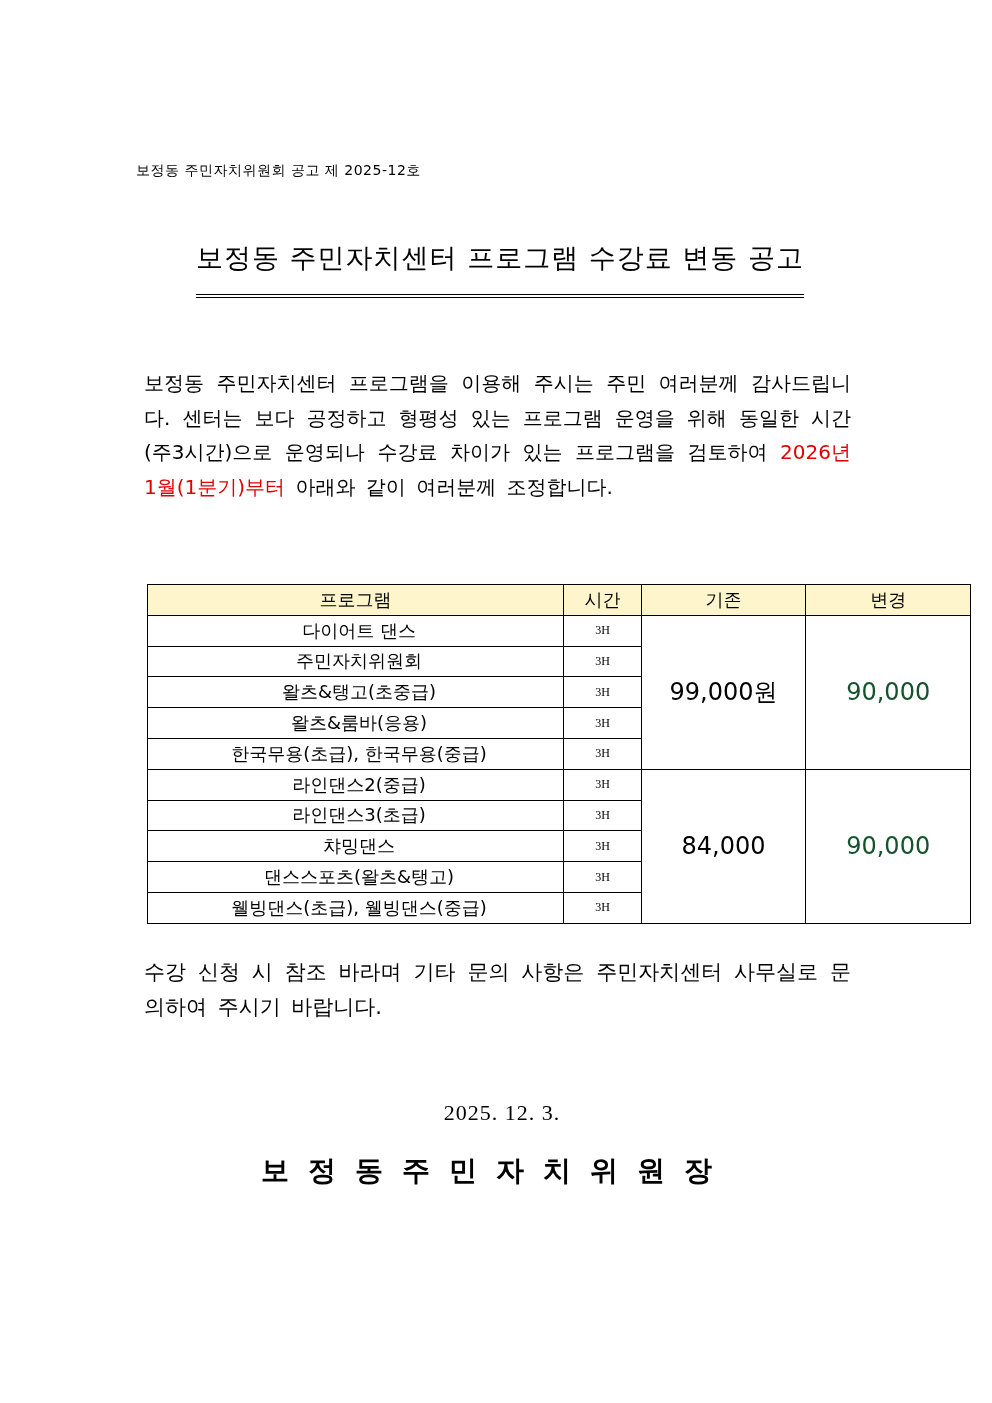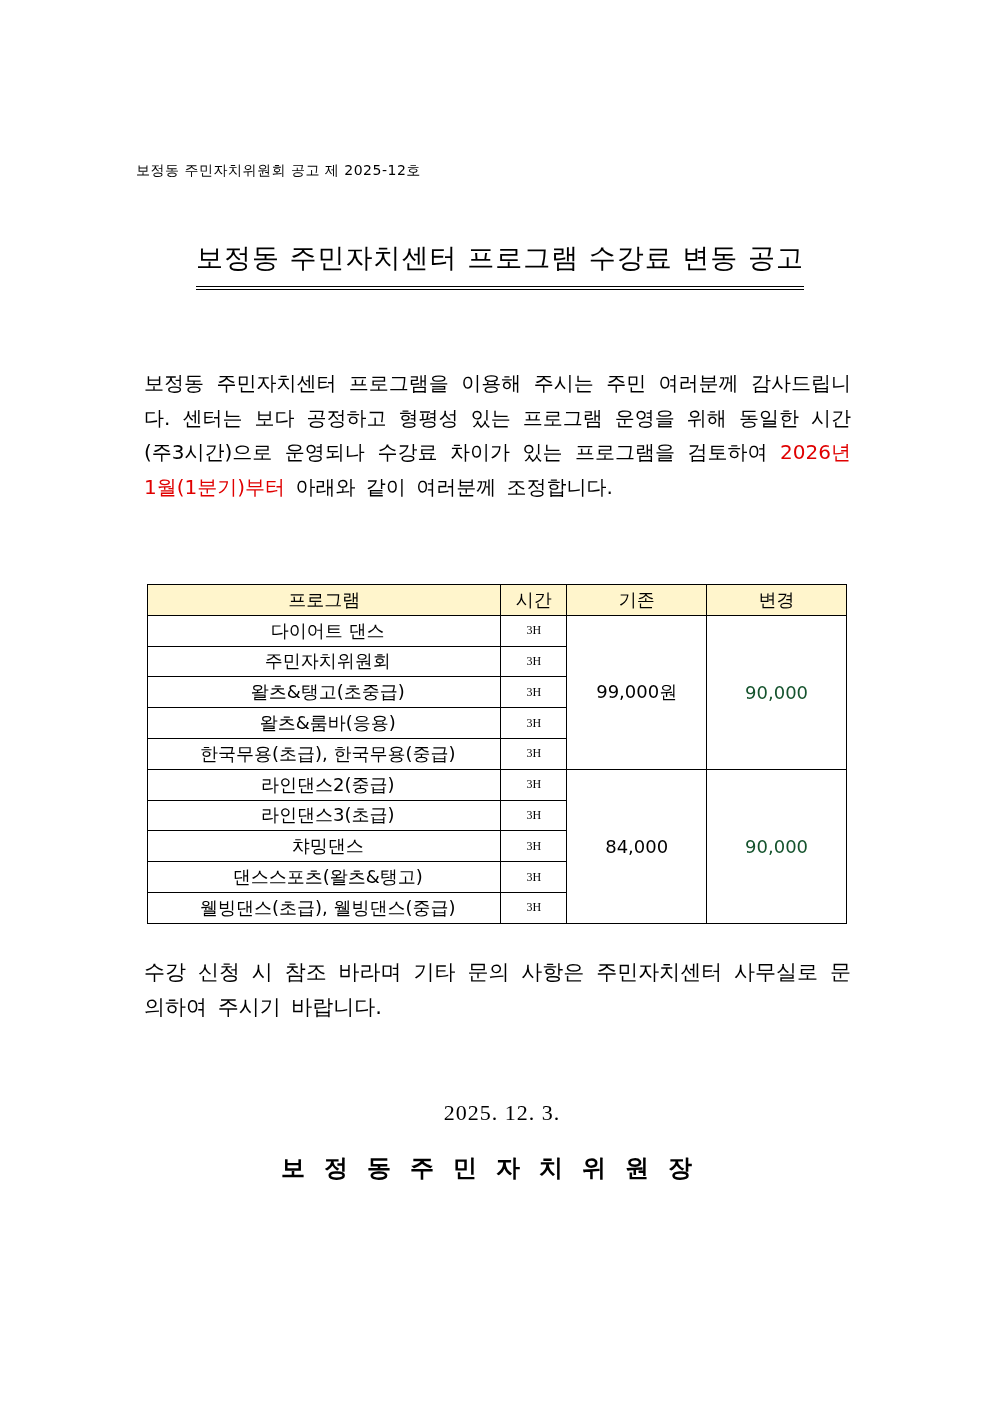--- a/index.html
+++ b/index.html
@@ -1,40 +1,40 @@
 <!DOCTYPE html>
 <html><head>
 <meta charset="utf-8">
 <style>
   html, body { margin: 0; padding: 0; background: #ffffff; }
   body { width: 992px; height: 1403px; position: relative; overflow: hidden;
          font-family: "DejaVu Sans", "Liberation Sans", sans-serif; color: #000; }
   .notice-no { position: absolute; left: 136px; top: 162px; font-size: 14px; letter-spacing: 0.5px; }
   .title { position: absolute; left: 0; width: 1000px; top: 240px; text-align: center;
            font-size: 27px; letter-spacing: 1px; }
-  .title span { display: inline-block; padding-bottom: 10px;
+  .title span { display: inline-block; padding-bottom: 18px;
                 border-bottom: 4px double #000; }
   .body-para { position: absolute; left: 144px; width: 707px; top: 366px;
                font-size: 20px; line-height: 34.5px; text-align: justify; text-align-last: left;
                word-spacing: 4px; }
   .red { color: #e00000; }
-  table.fees { position: absolute; left: 147px; top: 584px; width: 700px;
+  table.fees { position: absolute; left: 147px; top: 584px; width: 824px;
                border-collapse: collapse; font-size: 18px; }
   table.fees td, table.fees th { border: 1px solid #000; height: 29.8px; padding: 0; font-weight: normal; }
   table.fees th { background: #fff5cc; text-align: center; }
   td.prog { padding-left: 7px !important; text-align: center; }
   td.c { text-align: center; font-family: "Liberation Serif", serif; font-size: 12px; }
-  td.num { text-align: center; font-size: 18px; }
+  td.num { text-align: center; font-size: 24px; }
   td.num.red { color: #14532d; margin-top: 48px; }
   .closing { position: absolute; left: 144px; width: 707px; top: 955px;
              font-size: 21px; line-height: 34.5px; text-align: justify; text-align-last: left; word-spacing: 4px; }
   .date { position: absolute; left: 0; width: 1004px; top: 1100px; text-align: center;
           font-family: "Liberation Serif", serif; font-size: 22px; letter-spacing: 1px; }
   .signer { position: absolute; left: 0; width: 992px; top: 1152px; text-align: center;
-            font-size: 24px; font-weight: bold; letter-spacing: 19px; }
+            font-size: 28px; font-weight: bold; letter-spacing: 19px; }
 </style>
 </head>
 <body>
 
 <div class="notice-no">보정동 주민자치위원회 공고 제 2025-12호</div>
 
 <div class="title">
   <span>보정동 주민자치센터 프로그램 수강료 변동 공고</span>
 </div>
 

